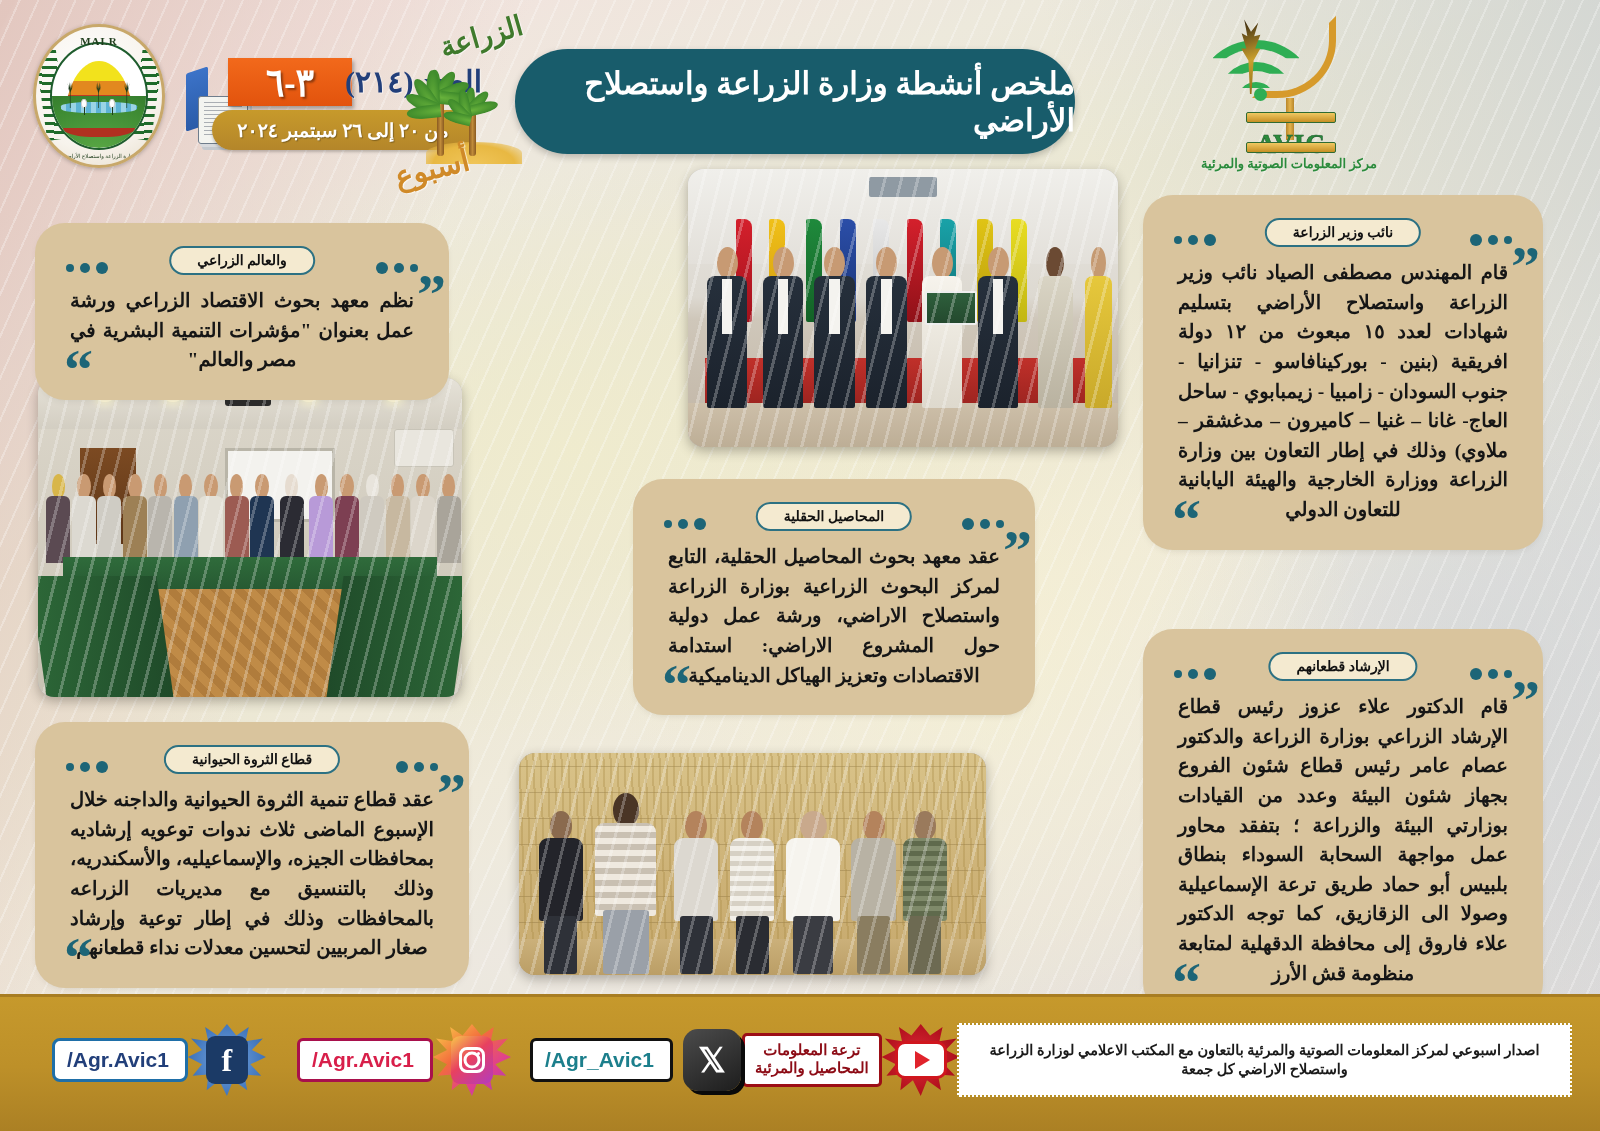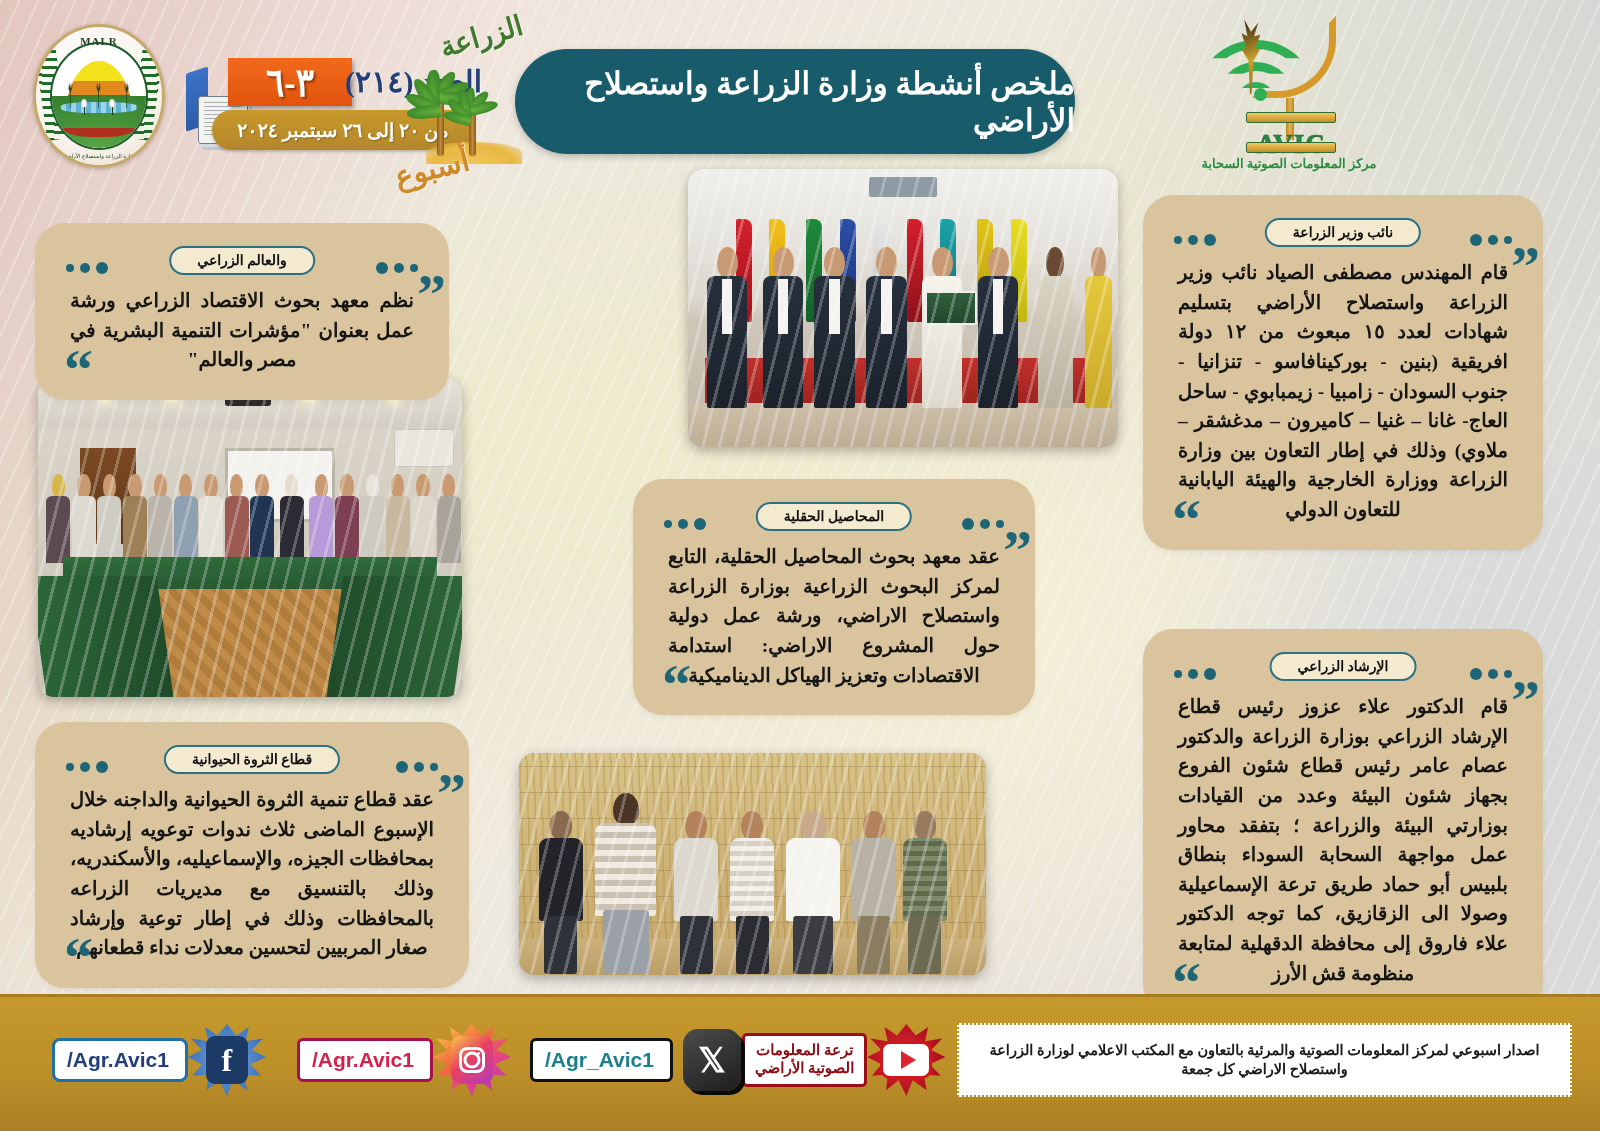--- a/index.html
+++ b/index.html
@@ -665,21 +665,21 @@
         <i></i>
           <i></i>
           <i></i>
       </div>
       <div class="avic-dot"></div>
       <div class="avic-wheat"></div>
       <div class="avic-stem"></div>
       <div class="avic-bar top"></div>
       <div class="avic-text">AVIC</div>
       <div class="avic-bar bot"></div>
-      <div class="avic-sub">مركز المعلومات الصوتية السحابة</div>
+      <div class="avic-sub">مركز المعلومات الصوتية والمرئية</div>
     </div>
   </div>
 
   <div class="photo" id="photo-ceremony">
     <div class="scene">
       <div class="wallband"></div>
       <div class="ceil"></div>
       <div class="flags">
         <div class="flag" style="left:4%;background:linear-gradient(#d4202c,#a3121c)"></div>
         <div class="flag" style="left:14%;background:linear-gradient(#f0c018,#d19a10)"></div>
@@ -939,21 +939,21 @@
 
   <div class="card" id="card-extension">
     <span class="q open">”</span>
     <span class="q close">“</span>
     <div class="card-head">
       <div class="dots left">
           <i></i>
           <i></i>
           <i></i>
         </div>
-      <div class="pill">الإرشاد الزراعي</div>
+      <div class="pill">الإرشاد قطعانهم</div>
       <div class="dots right">
           <i></i>
           <i></i>
           <i></i>
         </div>
     </div>
     <div class="card-body">قام الدكتور علاء عزوز رئيس قطاع الإرشاد الزراعي بوزارة الزراعة والدكتور عصام عامر رئيس قطاع شئون الفروع بجهاز شئون البيئة وعدد من القيادات بوزارتي البيئة والزراعة ؛ بتفقد محاور عمل مواجهة السحابة السوداء بنطاق بلبيس أبو حماد طريق ترعة الإسماعيلية وصولا الى الزقازيق، كما توجه الدكتور علاء فاروق إلى محافظة الدقهلية لمتابعة منظومة قش الأرز</div>
   </div>
 
   <div id="footer">
@@ -990,21 +990,21 @@
 
     <div class="social" id="social-yt">
       <div class="splat">
         <div class="burst"></div>
         <div class="icon">
           <span class="play"></span>
         </div>
       </div>
       <div class="yt-label">
         <span>ترعة المعلومات</span>
-        <span>الصوتية الأراضي</span>
+        <span>المحاصيل والمرئية</span>
       </div>
     </div>
 
     <div id="footer-note">
       <span>اصدار اسبوعي لمركز المعلومات الصوتية والمرئية بالتعاون مع المكتب الاعلامي لوزارة الزراعة واستصلاح الاراضي كل جمعة</span>
     </div>
   </div>
 
 </div>
 

